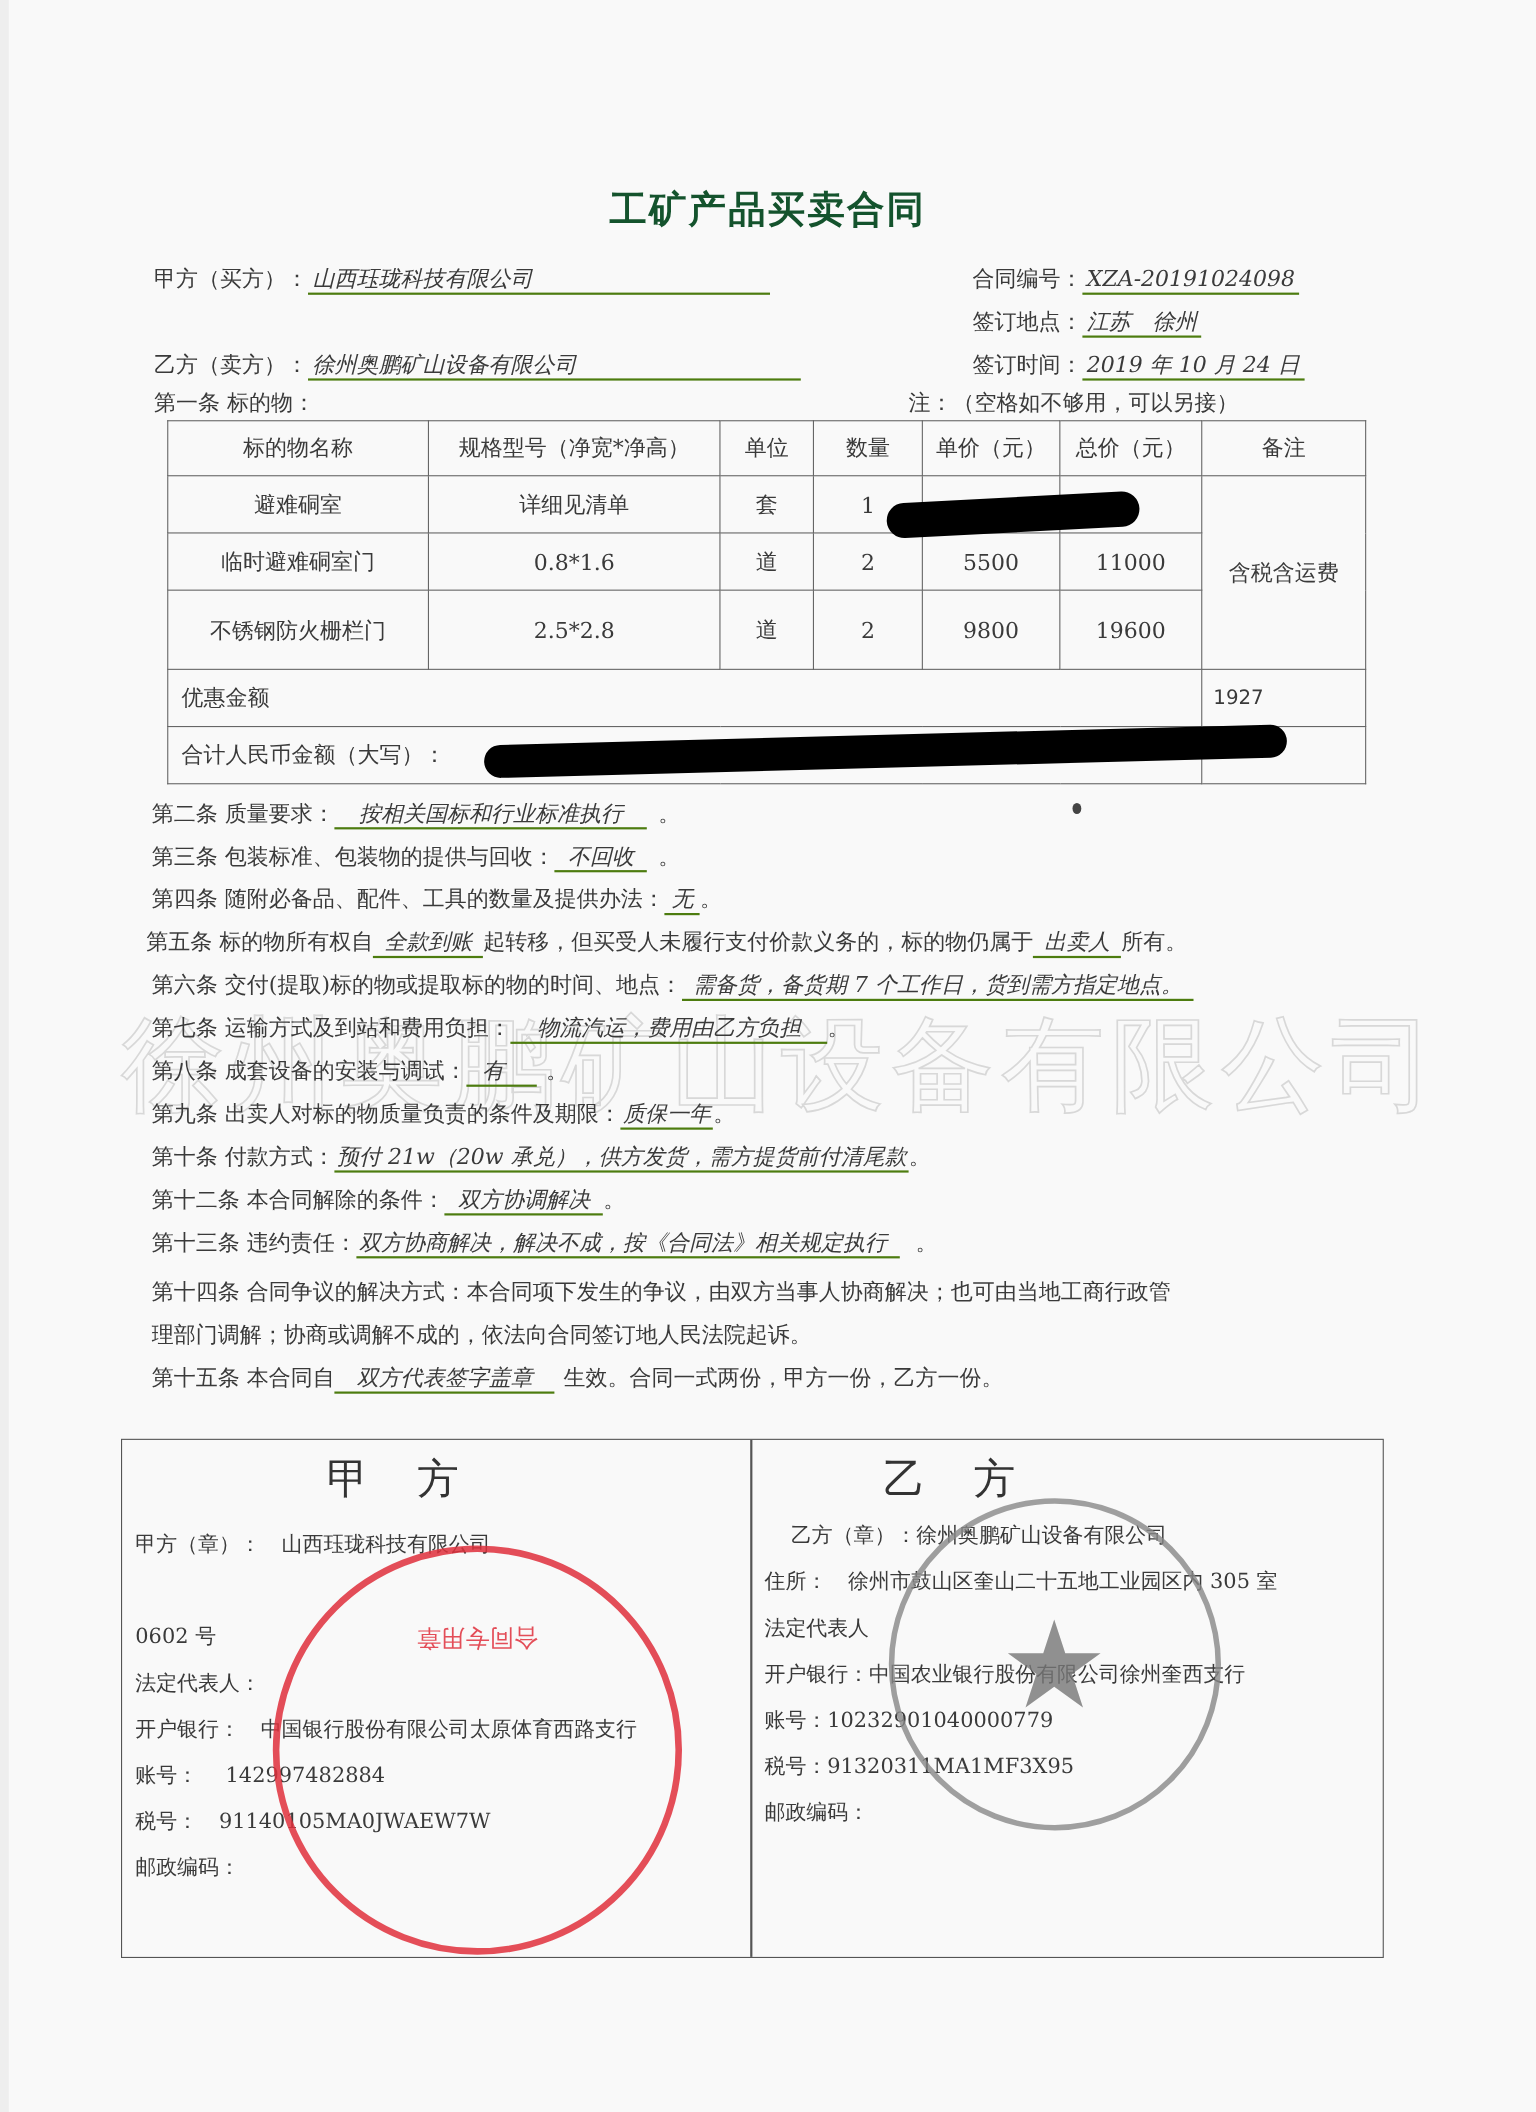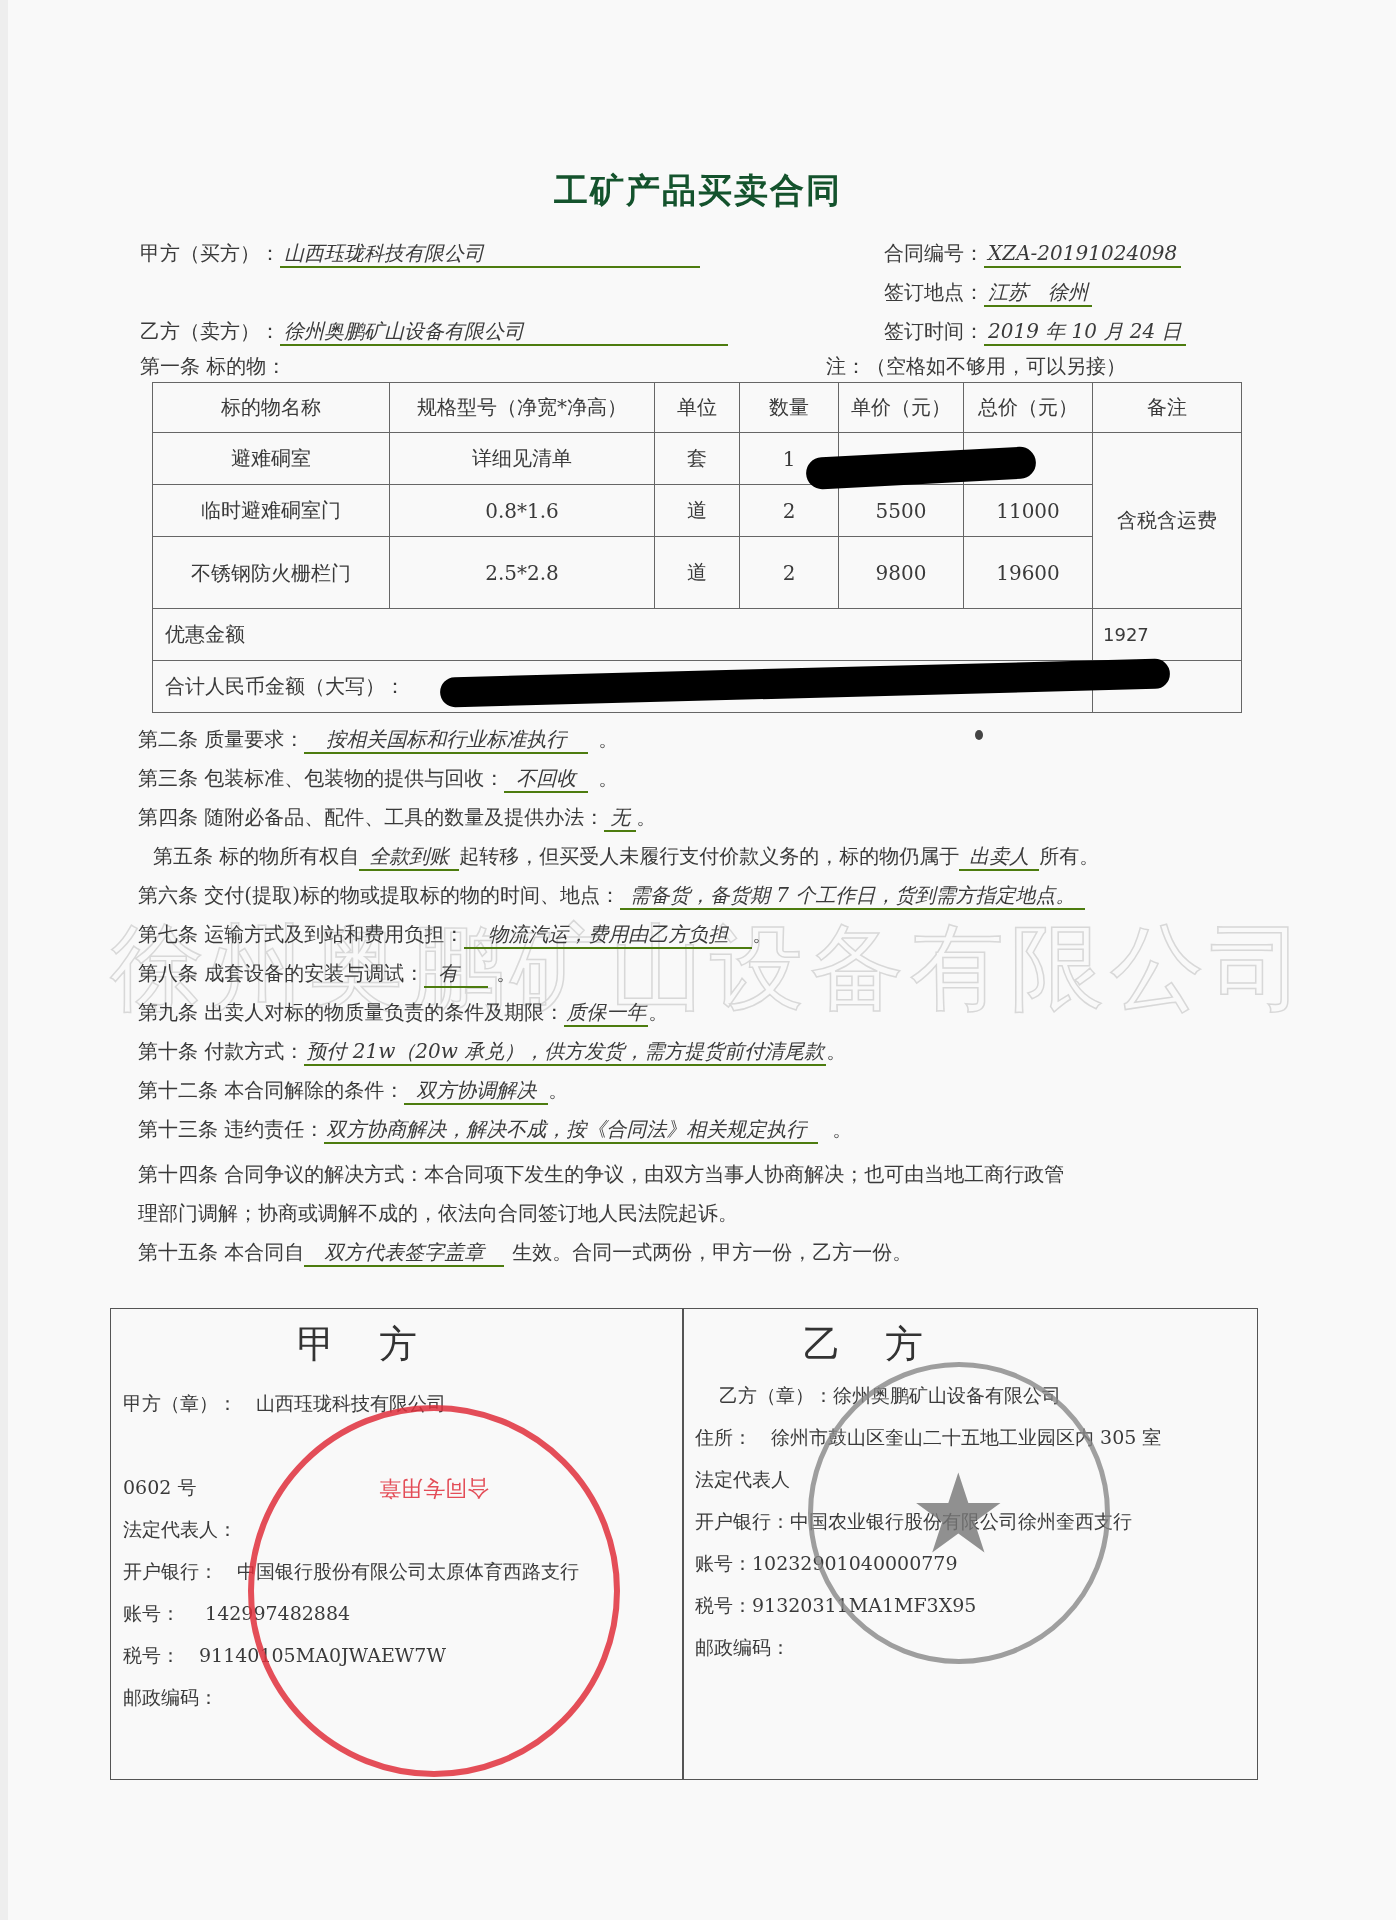--- a/index.html
+++ b/index.html
@@ -105,21 +105,21 @@
 
 <div class="abs line" style="left:138px;top:726px;">
   <span>第二条 质量要求：</span><span class="u" style="padding:0 22px;">按相关国标和行业标准执行</span><span style="margin-left:10px;">。</span>
 </div>
 <div class="abs line" style="left:138px;top:765px;">
   <span>第三条 包装标准、包装物的提供与回收：</span><span class="u" style="padding:0 12px;">不回收</span><span style="margin-left:10px;">。</span>
 </div>
 <div class="abs line" style="left:138px;top:804px;">
   <span>第四条 随附必备品、配件、工具的数量及提供办法：</span><span class="u" style="padding:0 6px;">无</span><span>。</span>
 </div>
-<div class="abs line" style="left:153px;top:843px;">
+<div class="abs line" style="left:133px;top:843px;">
   <span>第五条 标的物所有权自</span><span class="u" style="padding:0 10px;">全款到账</span><span>起转移，但买受人未履行支付价款义务的，标的物仍属于</span><span class="u" style="padding:0 10px;">出卖人</span><span>所有。</span>
 </div>
 <div class="abs line" style="left:138px;top:882px;">
   <span>第六条 交付(提取)标的物或提取标的物的时间、地点：</span><span class="u" style="padding:0 10px;">需备货，备货期 7 个工作日，货到需方指定地点。</span>
 </div>
 <div class="abs line" style="left:138px;top:921px;">
   <span>第七条 运输方式及到站和费用负担：</span><span class="u" style="padding:0 24px;">物流汽运，费用由乙方负担</span><span>。</span>
 </div>
 <div class="abs line" style="left:138px;top:960px;">
   <span>第八条 成套设备的安装与调试：</span><span class="u" style="padding:0 30px 0 14px;">有</span><span style="margin-left:8px;">。</span>

